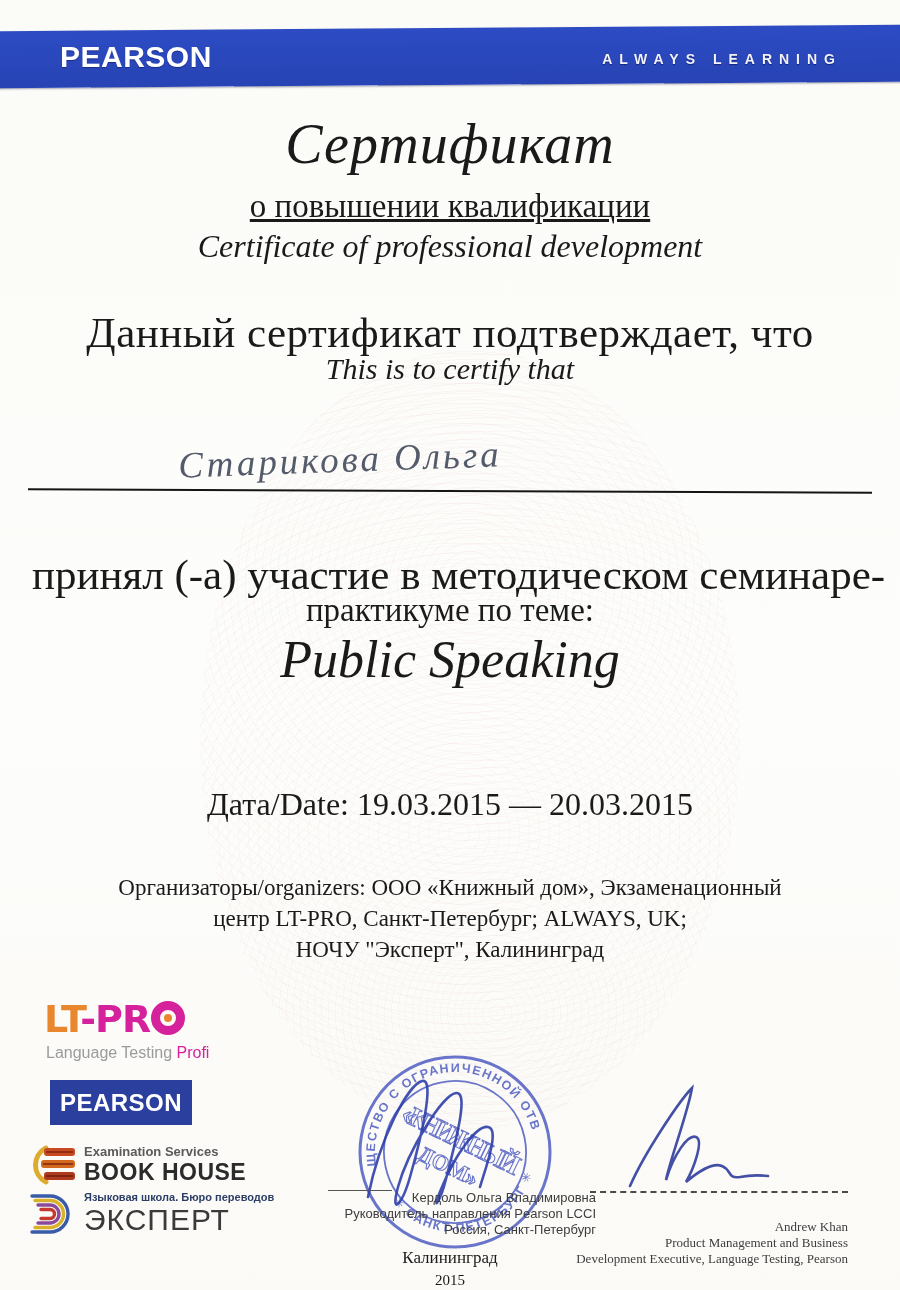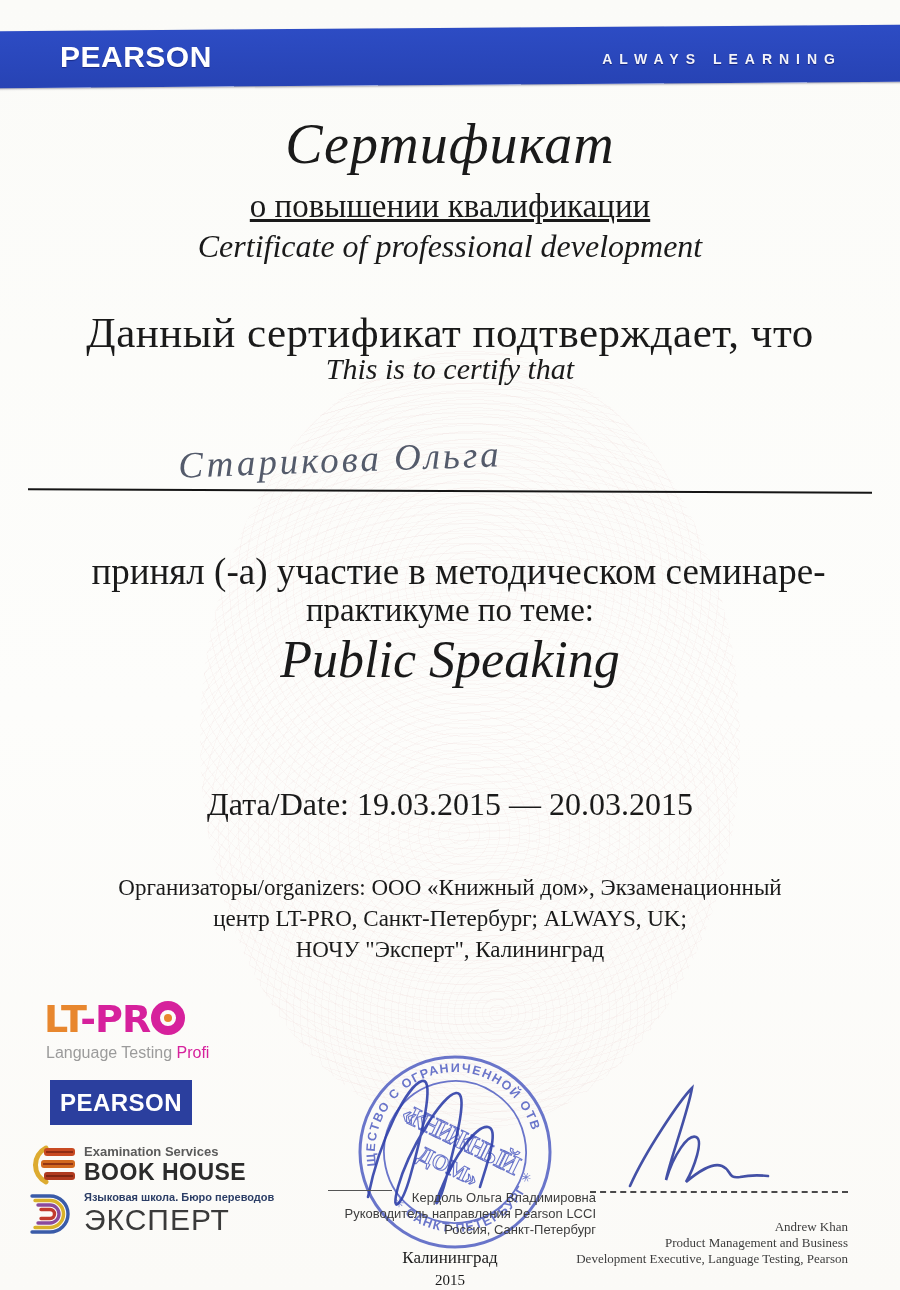--- a/index.html
+++ b/index.html
@@ -22,21 +22,21 @@
 
   .t-main{top:112px;font-style:italic;font-size:56px;letter-spacing:1px;}
   .t-ru{top:188px;font-size:33px;text-decoration:underline;}
   .t-en{top:228px;font-style:italic;font-size:32px;}
   .c-ru{top:308px;font-size:43px;letter-spacing:.5px;}
   .c-en{top:352px;font-style:italic;font-size:30px;}
 
   .hand{left:70px;top:438px;width:540px;text-align:center;font-style:italic;font-size:37px;color:#545b6b;letter-spacing:3px;transform:rotate(-2deg);}
   .name-line{left:28px;right:28px;top:490px;height:2px;background:#151515;transform:rotate(.25deg);}
 
-  .sem1{top:550px;font-size:37px;padding-left:17px;}
+  .sem1{top:550px;font-size:43px;padding-left:17px;}
   .sem2{top:592px;font-size:33px;}
   .topic{top:630px;font-style:italic;font-size:52px;}
   .date{top:786px;font-size:32px;}
   .orgs{top:872px;font-size:23px;line-height:31px;}
 
   
   .ltpro{left:44px;top:998px;font-family:"DejaVu Sans","Liberation Sans",sans-serif;font-weight:900;font-size:38px;letter-spacing:-1px;line-height:40px;}
   .ltpro .lt{color:#e8872e;text-align:right;}
   .ltpro .pro{color:#d6219c;}
   .o-ring{display:inline-block;width:16px;height:16px;border:9px solid #d6219c;border-radius:50%;position:relative;top:3px;margin-left:1px;}

